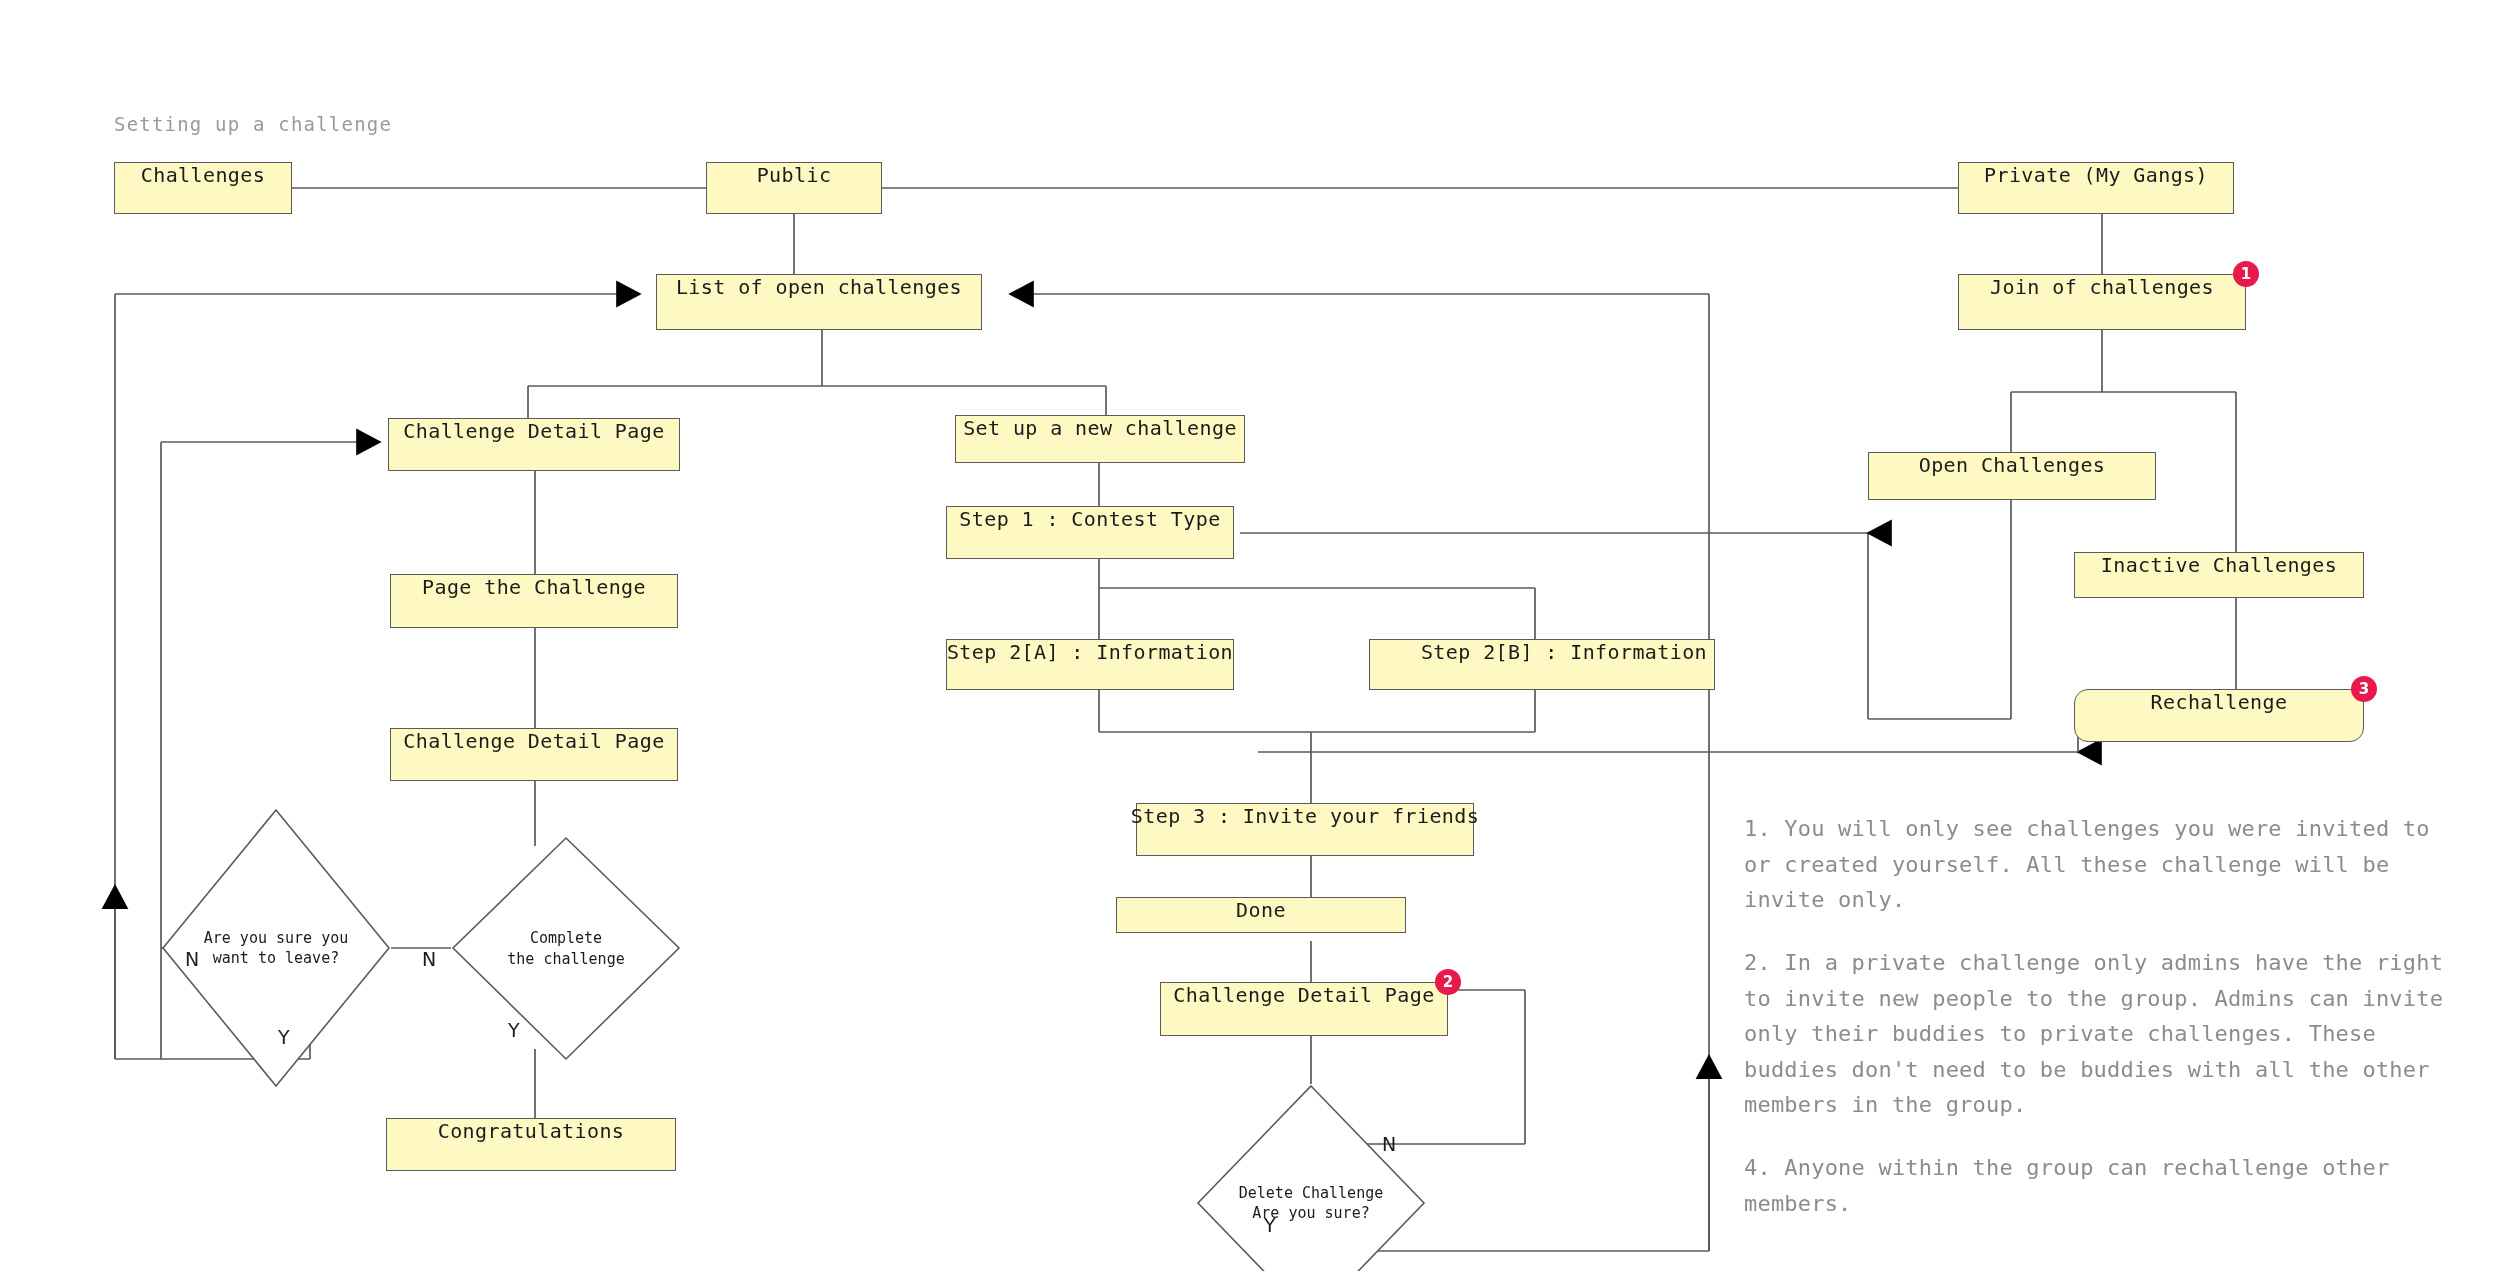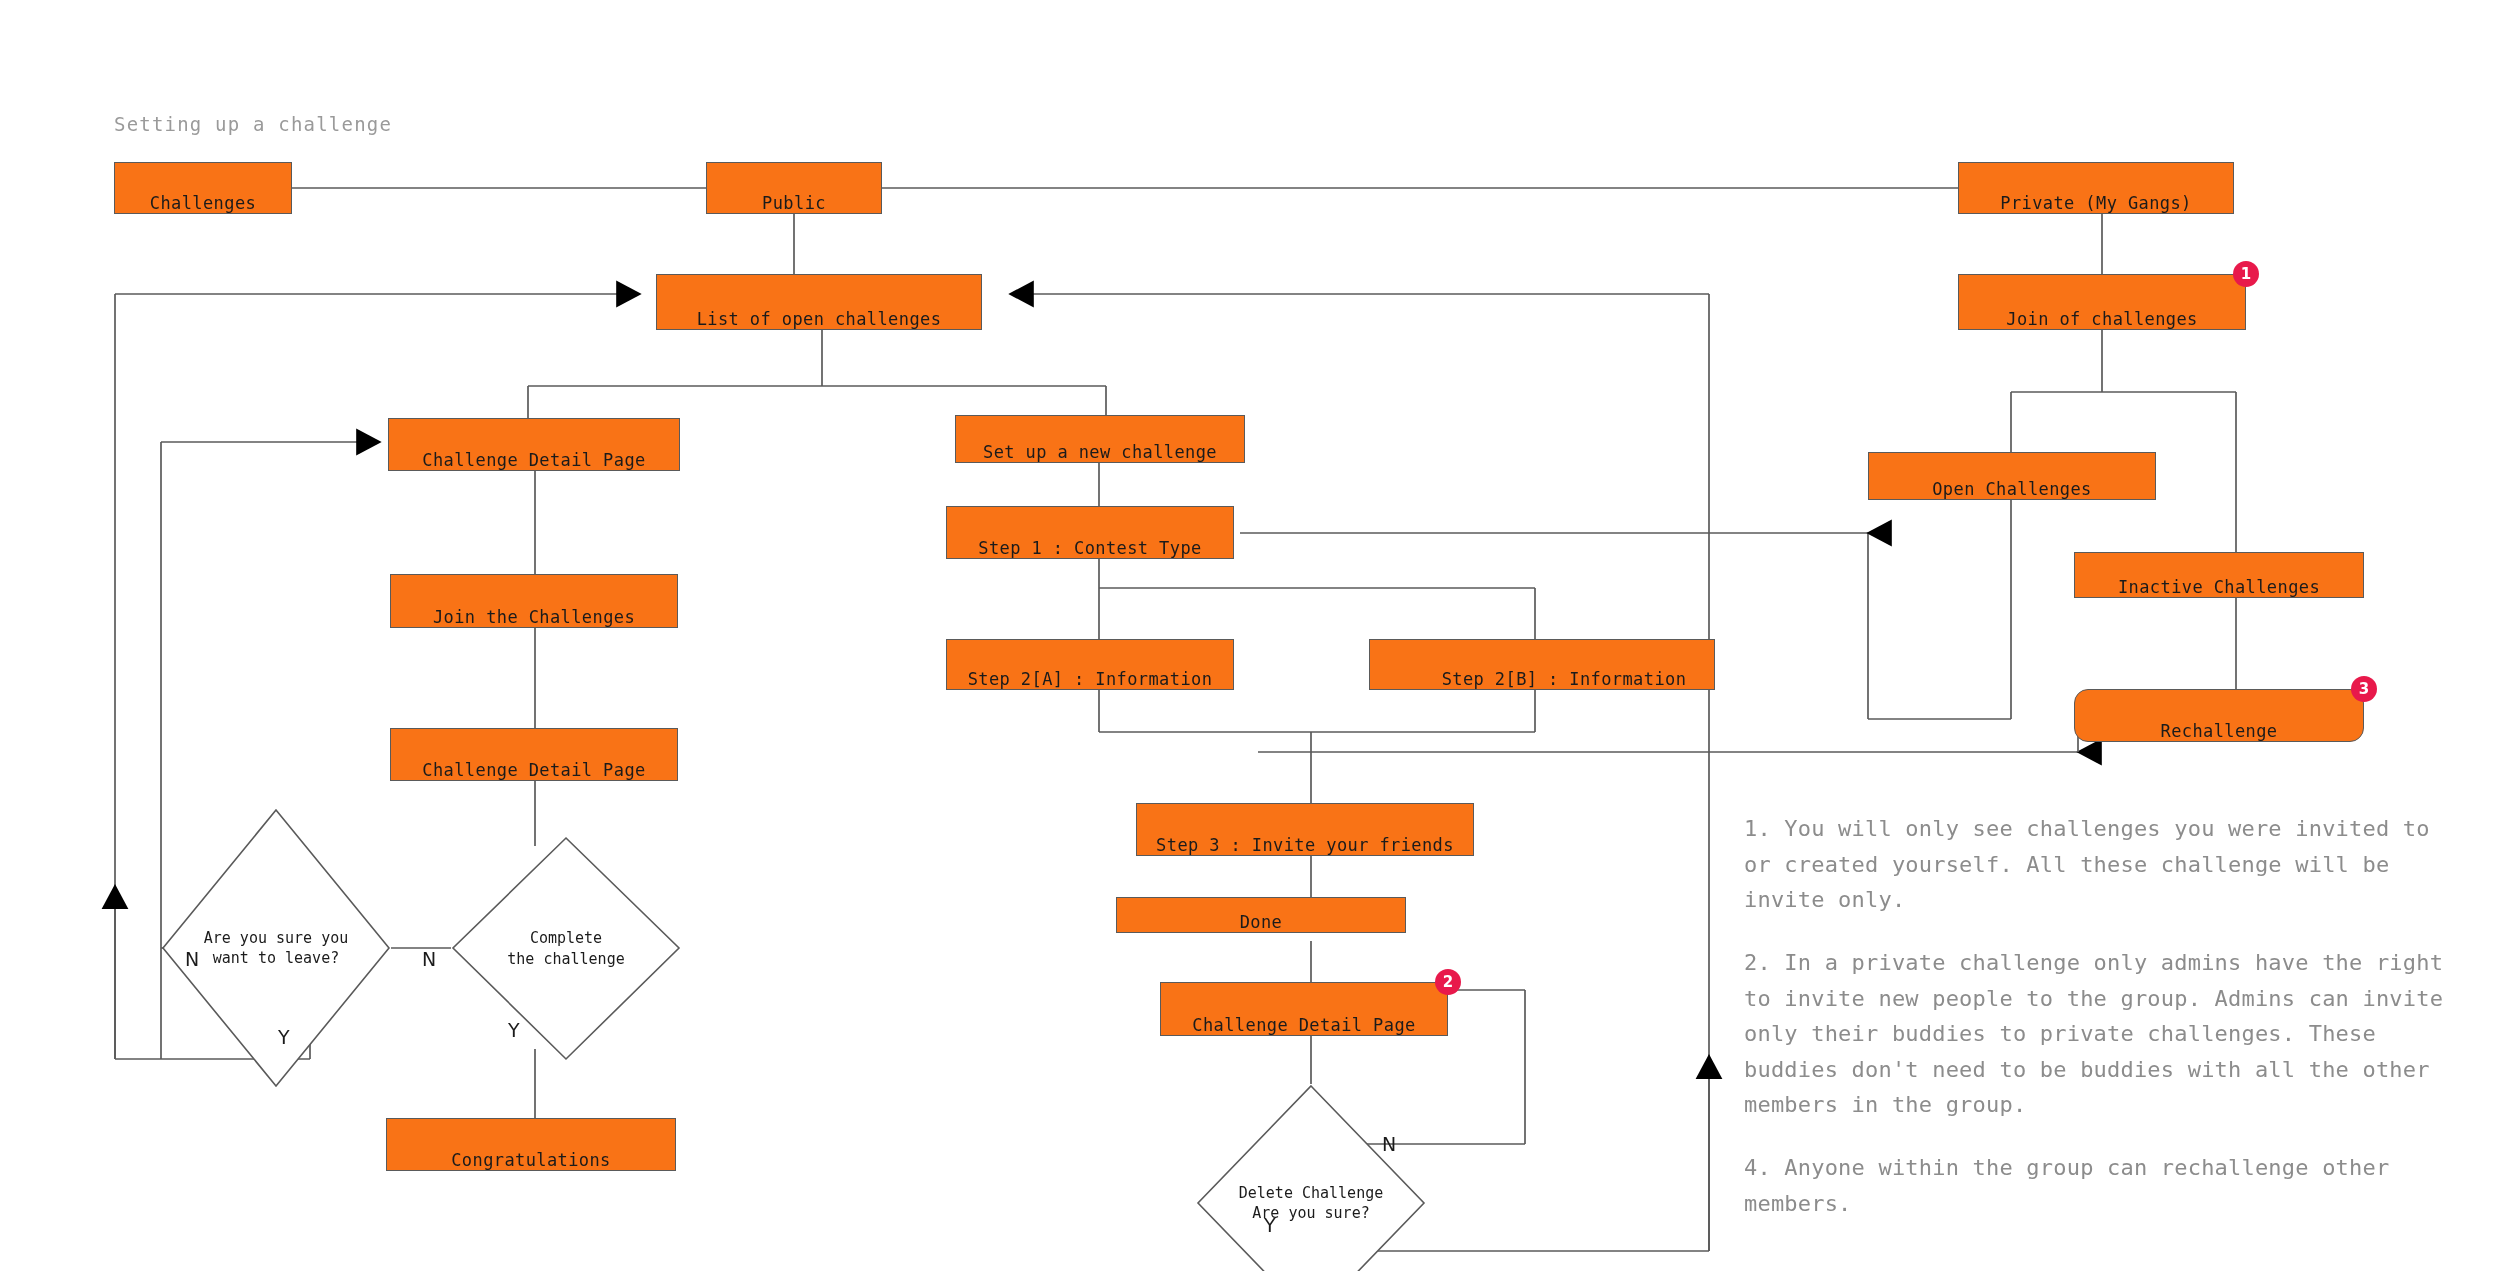--- a/index.html
+++ b/index.html
@@ -22,26 +22,26 @@
     position: absolute;
     left: 0;
     top: 0;
     width: 2500px;
     height: 1271px;
   }
   .node {
     position: absolute;
     box-sizing: border-box;
     border: 1.6px solid #5a5a5a;
-    background: #f97316;
+    background: #fef9c3;
     display: flex;
-    align-items: flex-end;
+    align-items: flex-start;
     justify-content: center;
     font-family: "DejaVu Sans Mono", "Liberation Mono", monospace;
-    font-size: 17px;
+    font-size: 20px;
     color: #1b1b1b;
     letter-spacing: 0.4px;
     white-space: nowrap;
     z-index: 3;
   }
   .diamond {
     position: absolute;
     z-index: 3;
   }
   .diamond .shape {
@@ -255,21 +255,21 @@
 
   <div class="node" style="left:946px; top:470px; width:288px; height:53px;">
     <span>Step 1 : Contest Type</span>
   </div>
 
   <div class="node" style="left:2074px; top:516px; width:290px; height:46px;">
     <span>Inactive Challenges</span>
   </div>
 
   <div class="node" style="left:390px; top:538px; width:288px; height:54px;">
-    <span>Join the Challenges</span>
+    <span>Page the Challenge</span>
   </div>
 
   <div class="node" style="left:946px; top:603px; width:288px; height:51px;">
     <span>Step 2[A] : Information</span>
   </div>
 
   <div class="node" style="left:1369px; top:603px; width:346px; height:51px;padding-left:44px;">
     <span>Step 2[B] : Information</span>
   </div>
 

